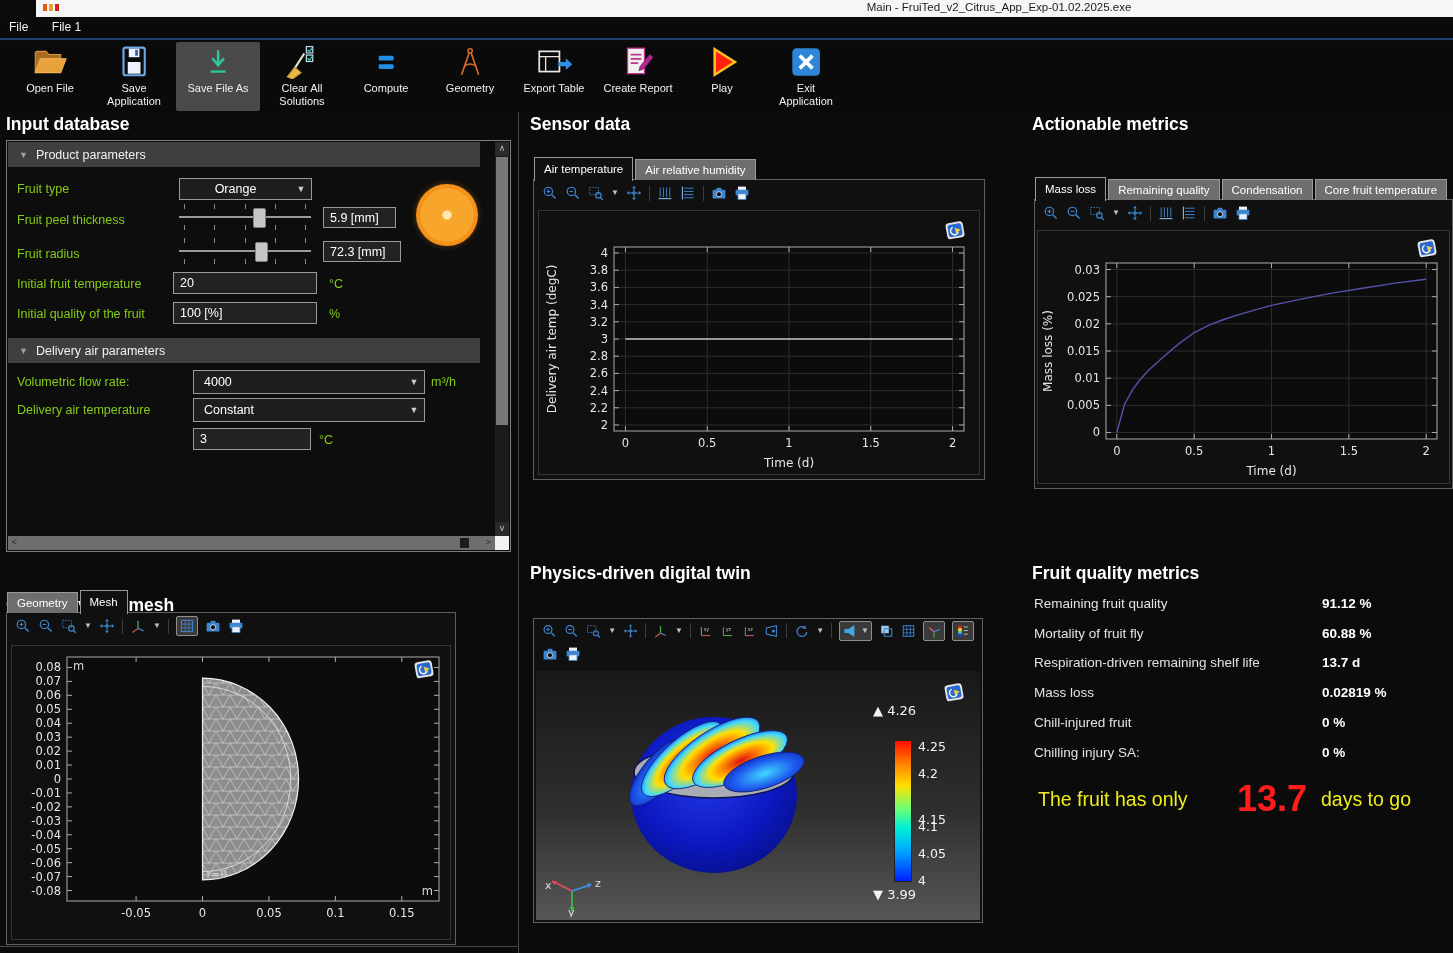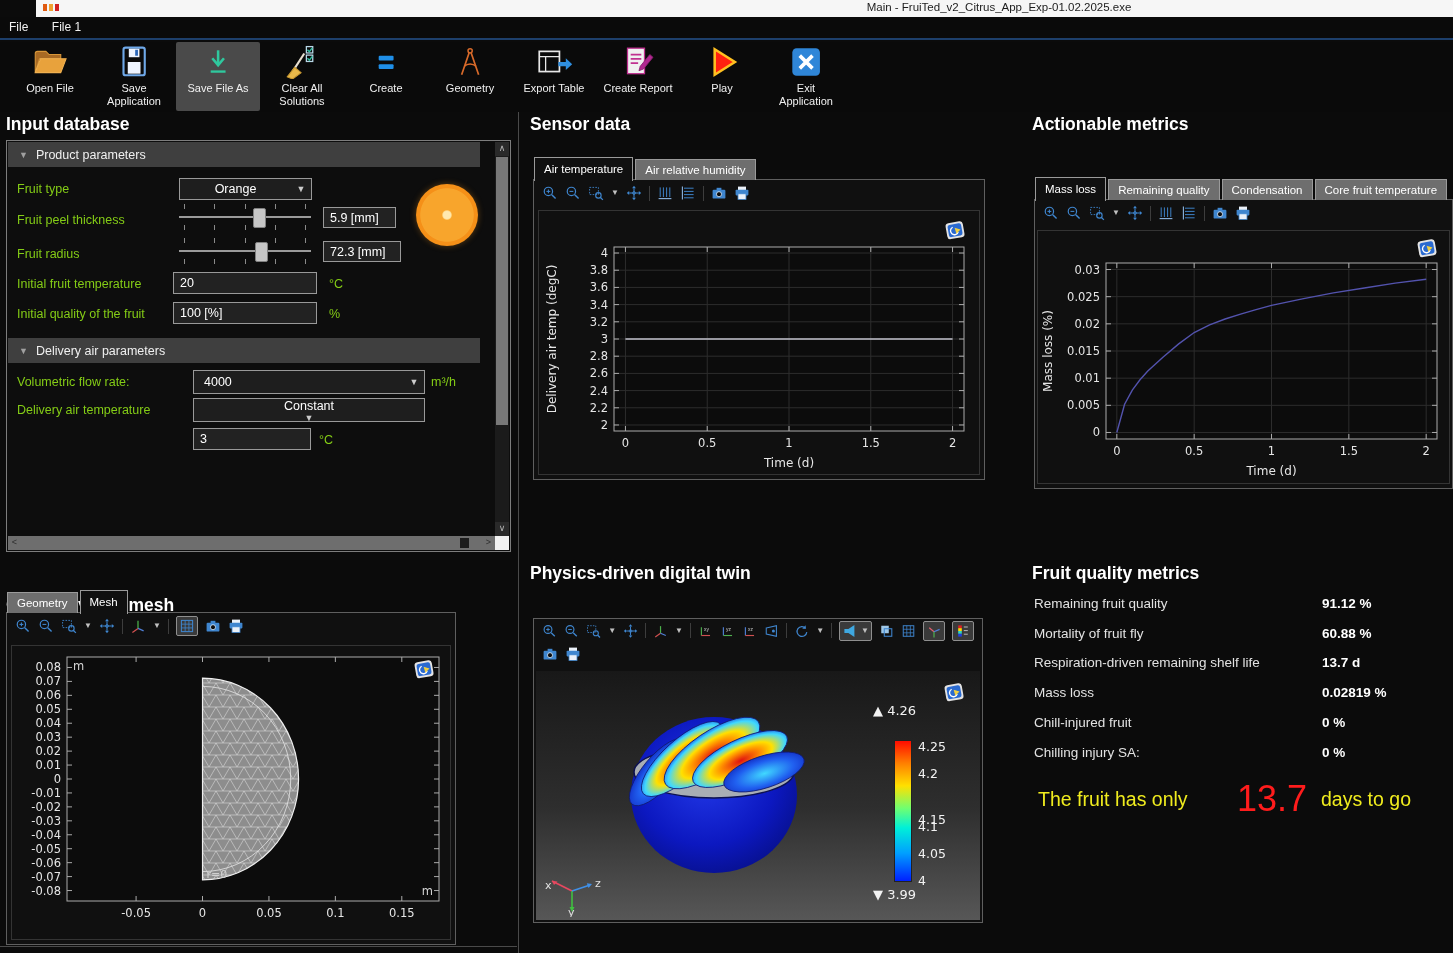--- a/index.html
+++ b/index.html
@@ -69,21 +69,21 @@
   .vthumb{position:absolute;left:1px;width:12px;background:#787878;}
   .hscroll{position:absolute;left:1px;right:15px;bottom:1px;height:14px;background:#6e6e6e;}
   .hscroll .arr{position:absolute;top:0;width:13px;height:14px;color:#2e2e2e;font-size:9px;text-align:center;line-height:13px;}
   .hthumb{position:absolute;top:2px;width:9px;height:10px;background:#1c1c1c;}
   .corner{position:absolute;right:1px;bottom:1px;width:14px;height:14px;background:#f2f2f2;}
 
   
   .qrow-label{position:absolute;font-size:13.5px;color:#e2e2e2;white-space:nowrap;}
   .qrow-value{position:absolute;font-size:13.5px;font-weight:bold;color:#fff;white-space:nowrap;}
   .msg-yellow{position:absolute;font-size:19.5px;color:#f0ec1e;white-space:nowrap;}
-  .msg-red{position:absolute;font-size:36px;font-weight:normal;color:#ff1c1c;white-space:nowrap;}
+  .msg-red{position:absolute;font-size:36px;font-weight:bold;color:#ff1c1c;white-space:nowrap;}
 
   
   .t3d{position:absolute;background:linear-gradient(#181818,#2e2e2e 55%,#575757 100%);overflow:hidden;}
   .cbar{position:absolute;width:16px;height:140px;border:1px solid #222;
     background:linear-gradient(to top,#0020ff 0%,#00a0ff 20%,#00f0d8 38%,#70ff70 52%,#ffe000 68%,#ff8000 84%,#ff0c00 100%);}
   .cbar-tick{position:absolute;font-size:12.5px;color:#f2f2f2;font-family:"DejaVu Sans",sans-serif;}
   .cbar-mm{position:absolute;font-size:13px;color:#f2f2f2;font-family:"DejaVu Sans",sans-serif;white-space:nowrap;}
 </style>
 </head>
 <body>
@@ -250,21 +250,21 @@
           <path d="M4 30 l7 -9 6 5 -8 6z" fill="#e8b84a" stroke="#c89830" stroke-width="1"></path>
         </svg>
       <div class="tb-label">Clear All
 Solutions</div>
     </div>
     <div class="tbtn">
       <svg viewBox="0 0 36 32">
           <rect x="11" y="10" width="14" height="4.6" rx="1" fill="#1f8fe8"></rect>
           <rect x="11" y="18" width="14" height="4.6" rx="1" fill="#1f8fe8"></rect>
         </svg>
-      <div class="tb-label">Create</div>
+      <div class="tb-label">Compute</div>
     </div>
     <div class="tbtn">
       <svg viewBox="0 0 36 32">
           <circle cx="18" cy="5.5" r="2" fill="none" stroke="#d86a2a" stroke-width="1.4"></circle>
           <path d="M17 7.5 L10 28 M19 7.5 L26 28" stroke="#d86a2a" stroke-width="1.6" fill="none"></path>
           <path d="M12.5 20 a8 8 0 0 1 11 0" stroke="#d86a2a" stroke-width="1.4" fill="none"></path>
         </svg>
       <div class="tb-label">Geometry</div>
     </div>
     <div class="tbtn">
@@ -372,21 +372,21 @@
     </div>
 
     <div class="row-label" style="left:10px;top:234px;">Volumetric flow rate:</div>
     <div class="dropdown" style="left:186px;top:229px;width:232px;height:24px;">
       <span class="dd-text">4000</span>
       <span class="dd-caret">▼</span>
     </div>
     <div class="row-label" style="left:424px;top:234px;">m³/h</div>
 
     <div class="row-label" style="left:10px;top:262px;">Delivery air temperature</div>
-    <div class="dropdown" style="left:186px;top:257px;width:232px;height:24px;flex-direction:column;">
+    <div class="dropdown" style="left:186px;top:257px;width:232px;height:24px;">
       <span class="dd-text">Constant</span>
       <span class="dd-caret">▼</span>
     </div>
 
     <input class="tfield" style="left: 186px; top: 287px; width: 118px; height: 22px;" value="3">
     <div class="row-label" style="left:312px;top:292px;">°C</div>
 
     <div class="vscroll">
       <div class="arr" style="top:0;">∧</div>
       <div class="vthumb" style="top:15px;height:268px;"></div>

